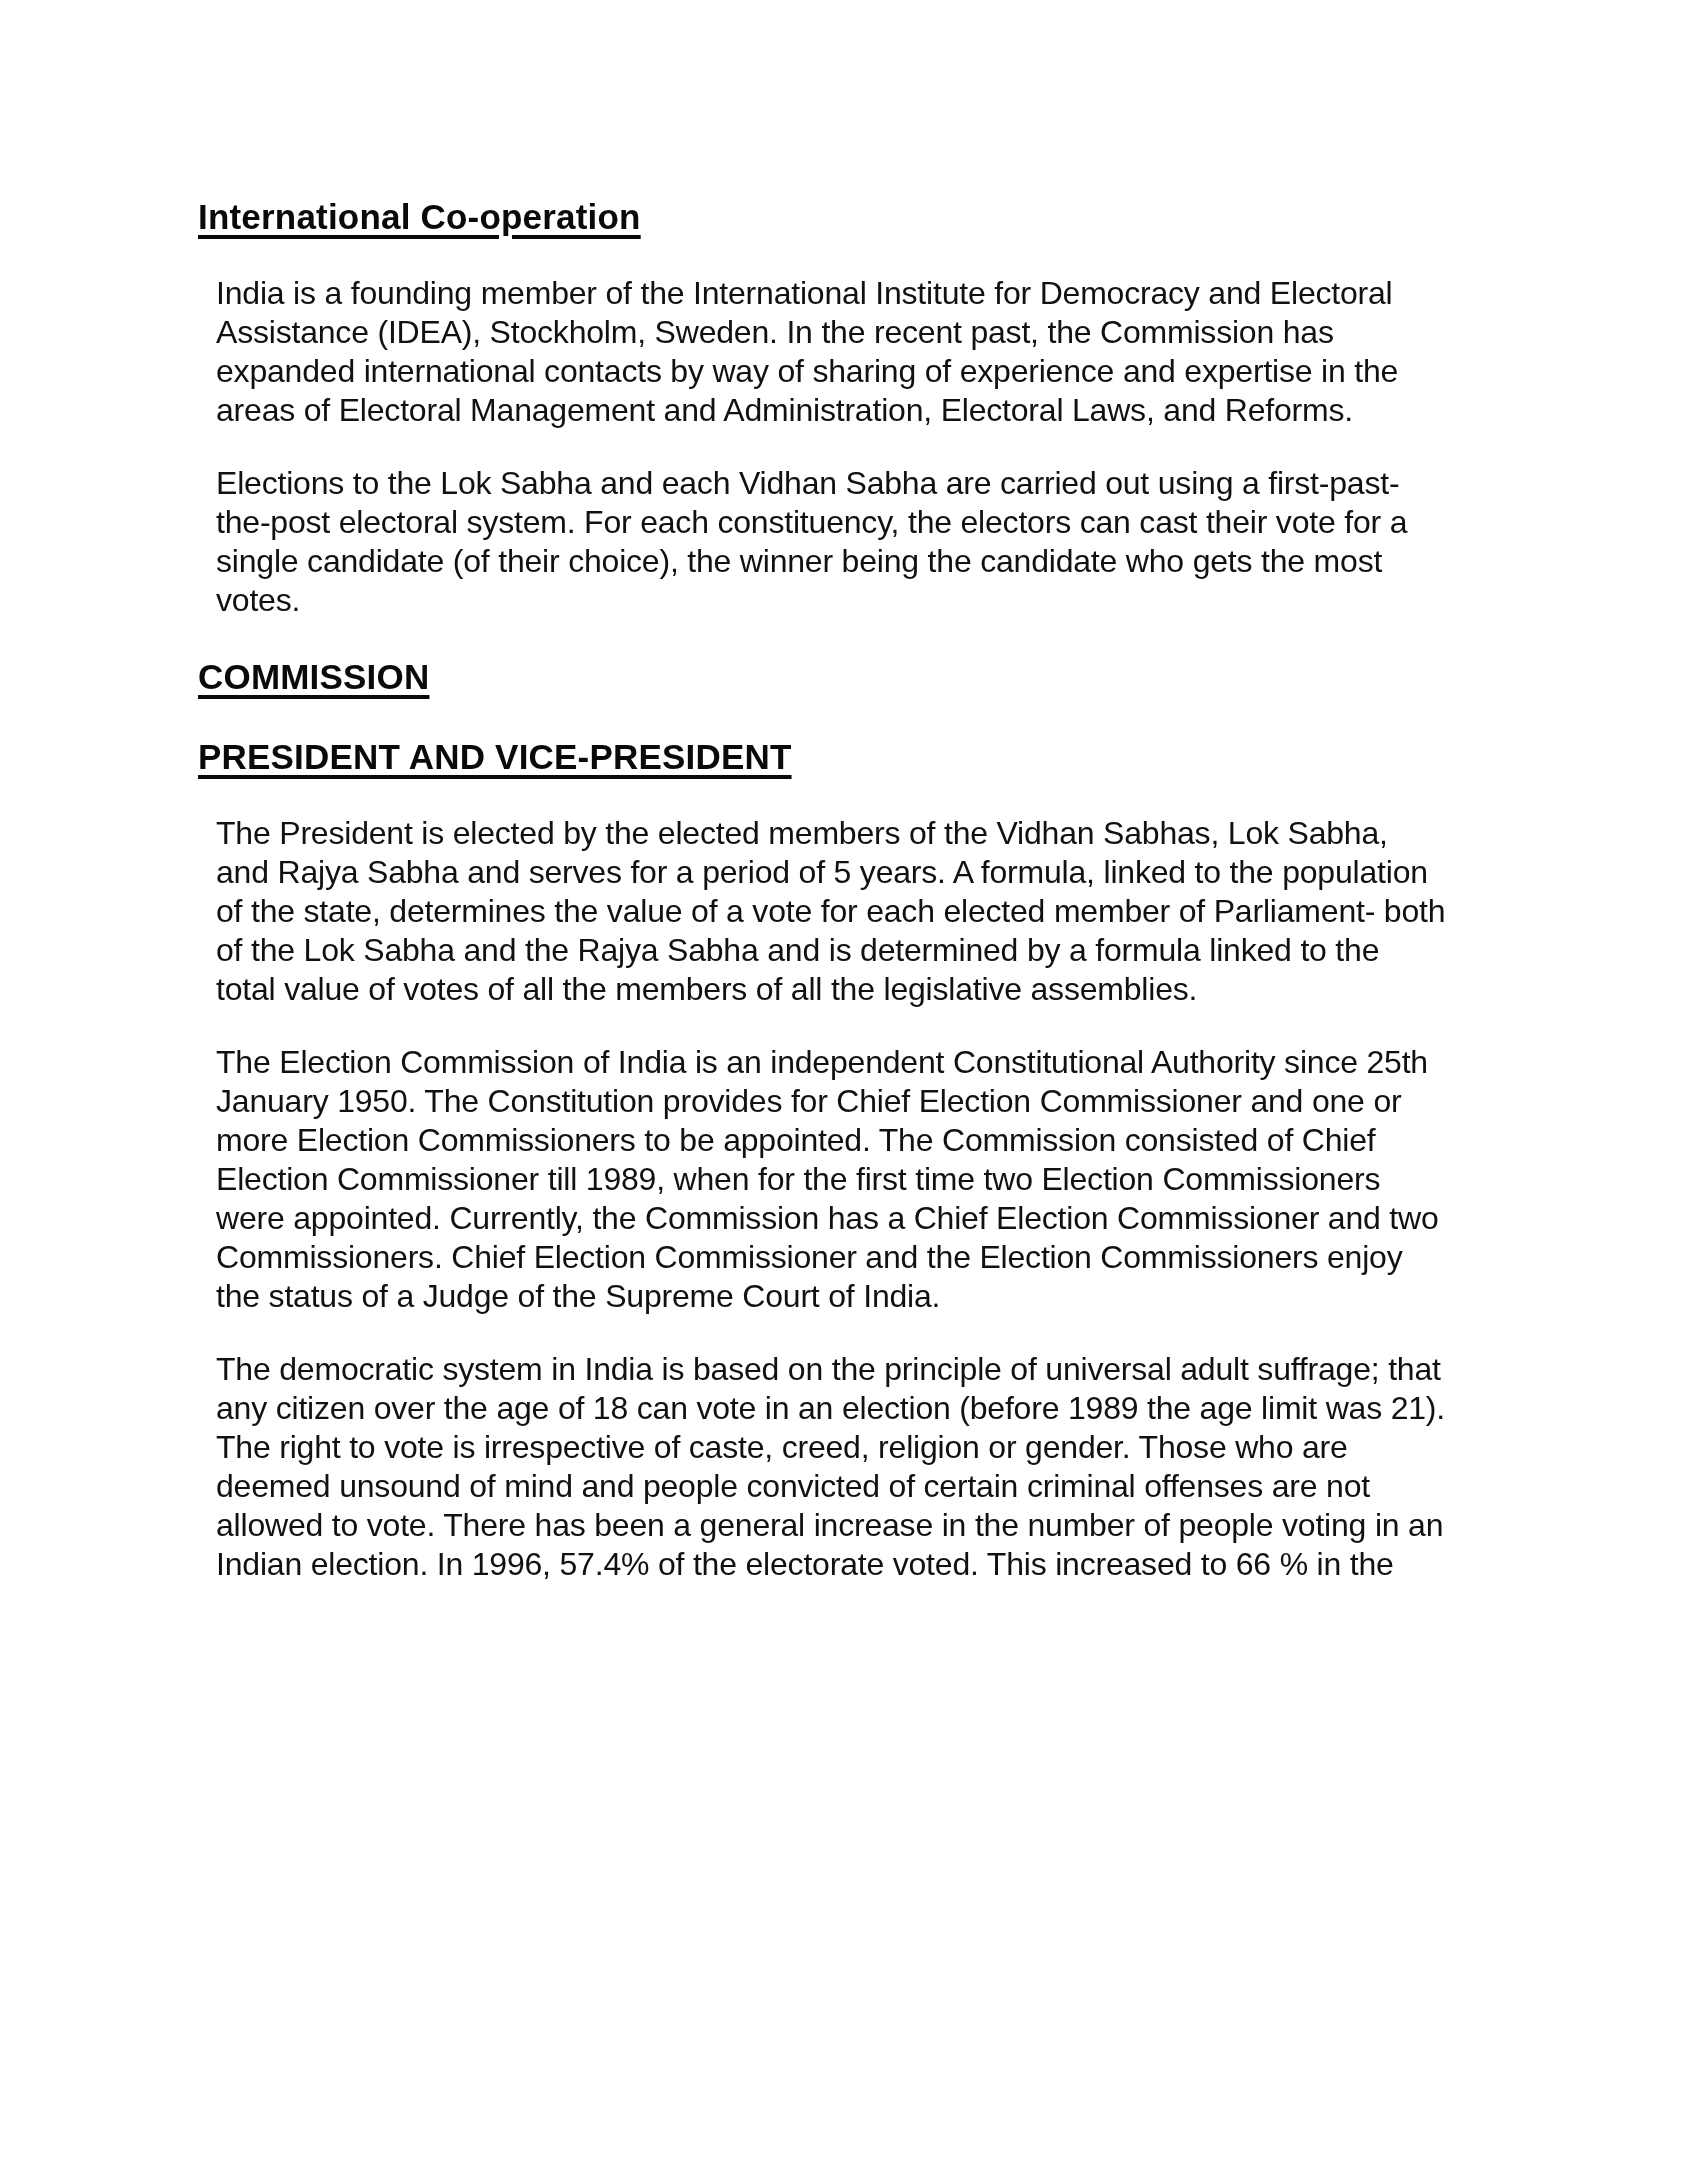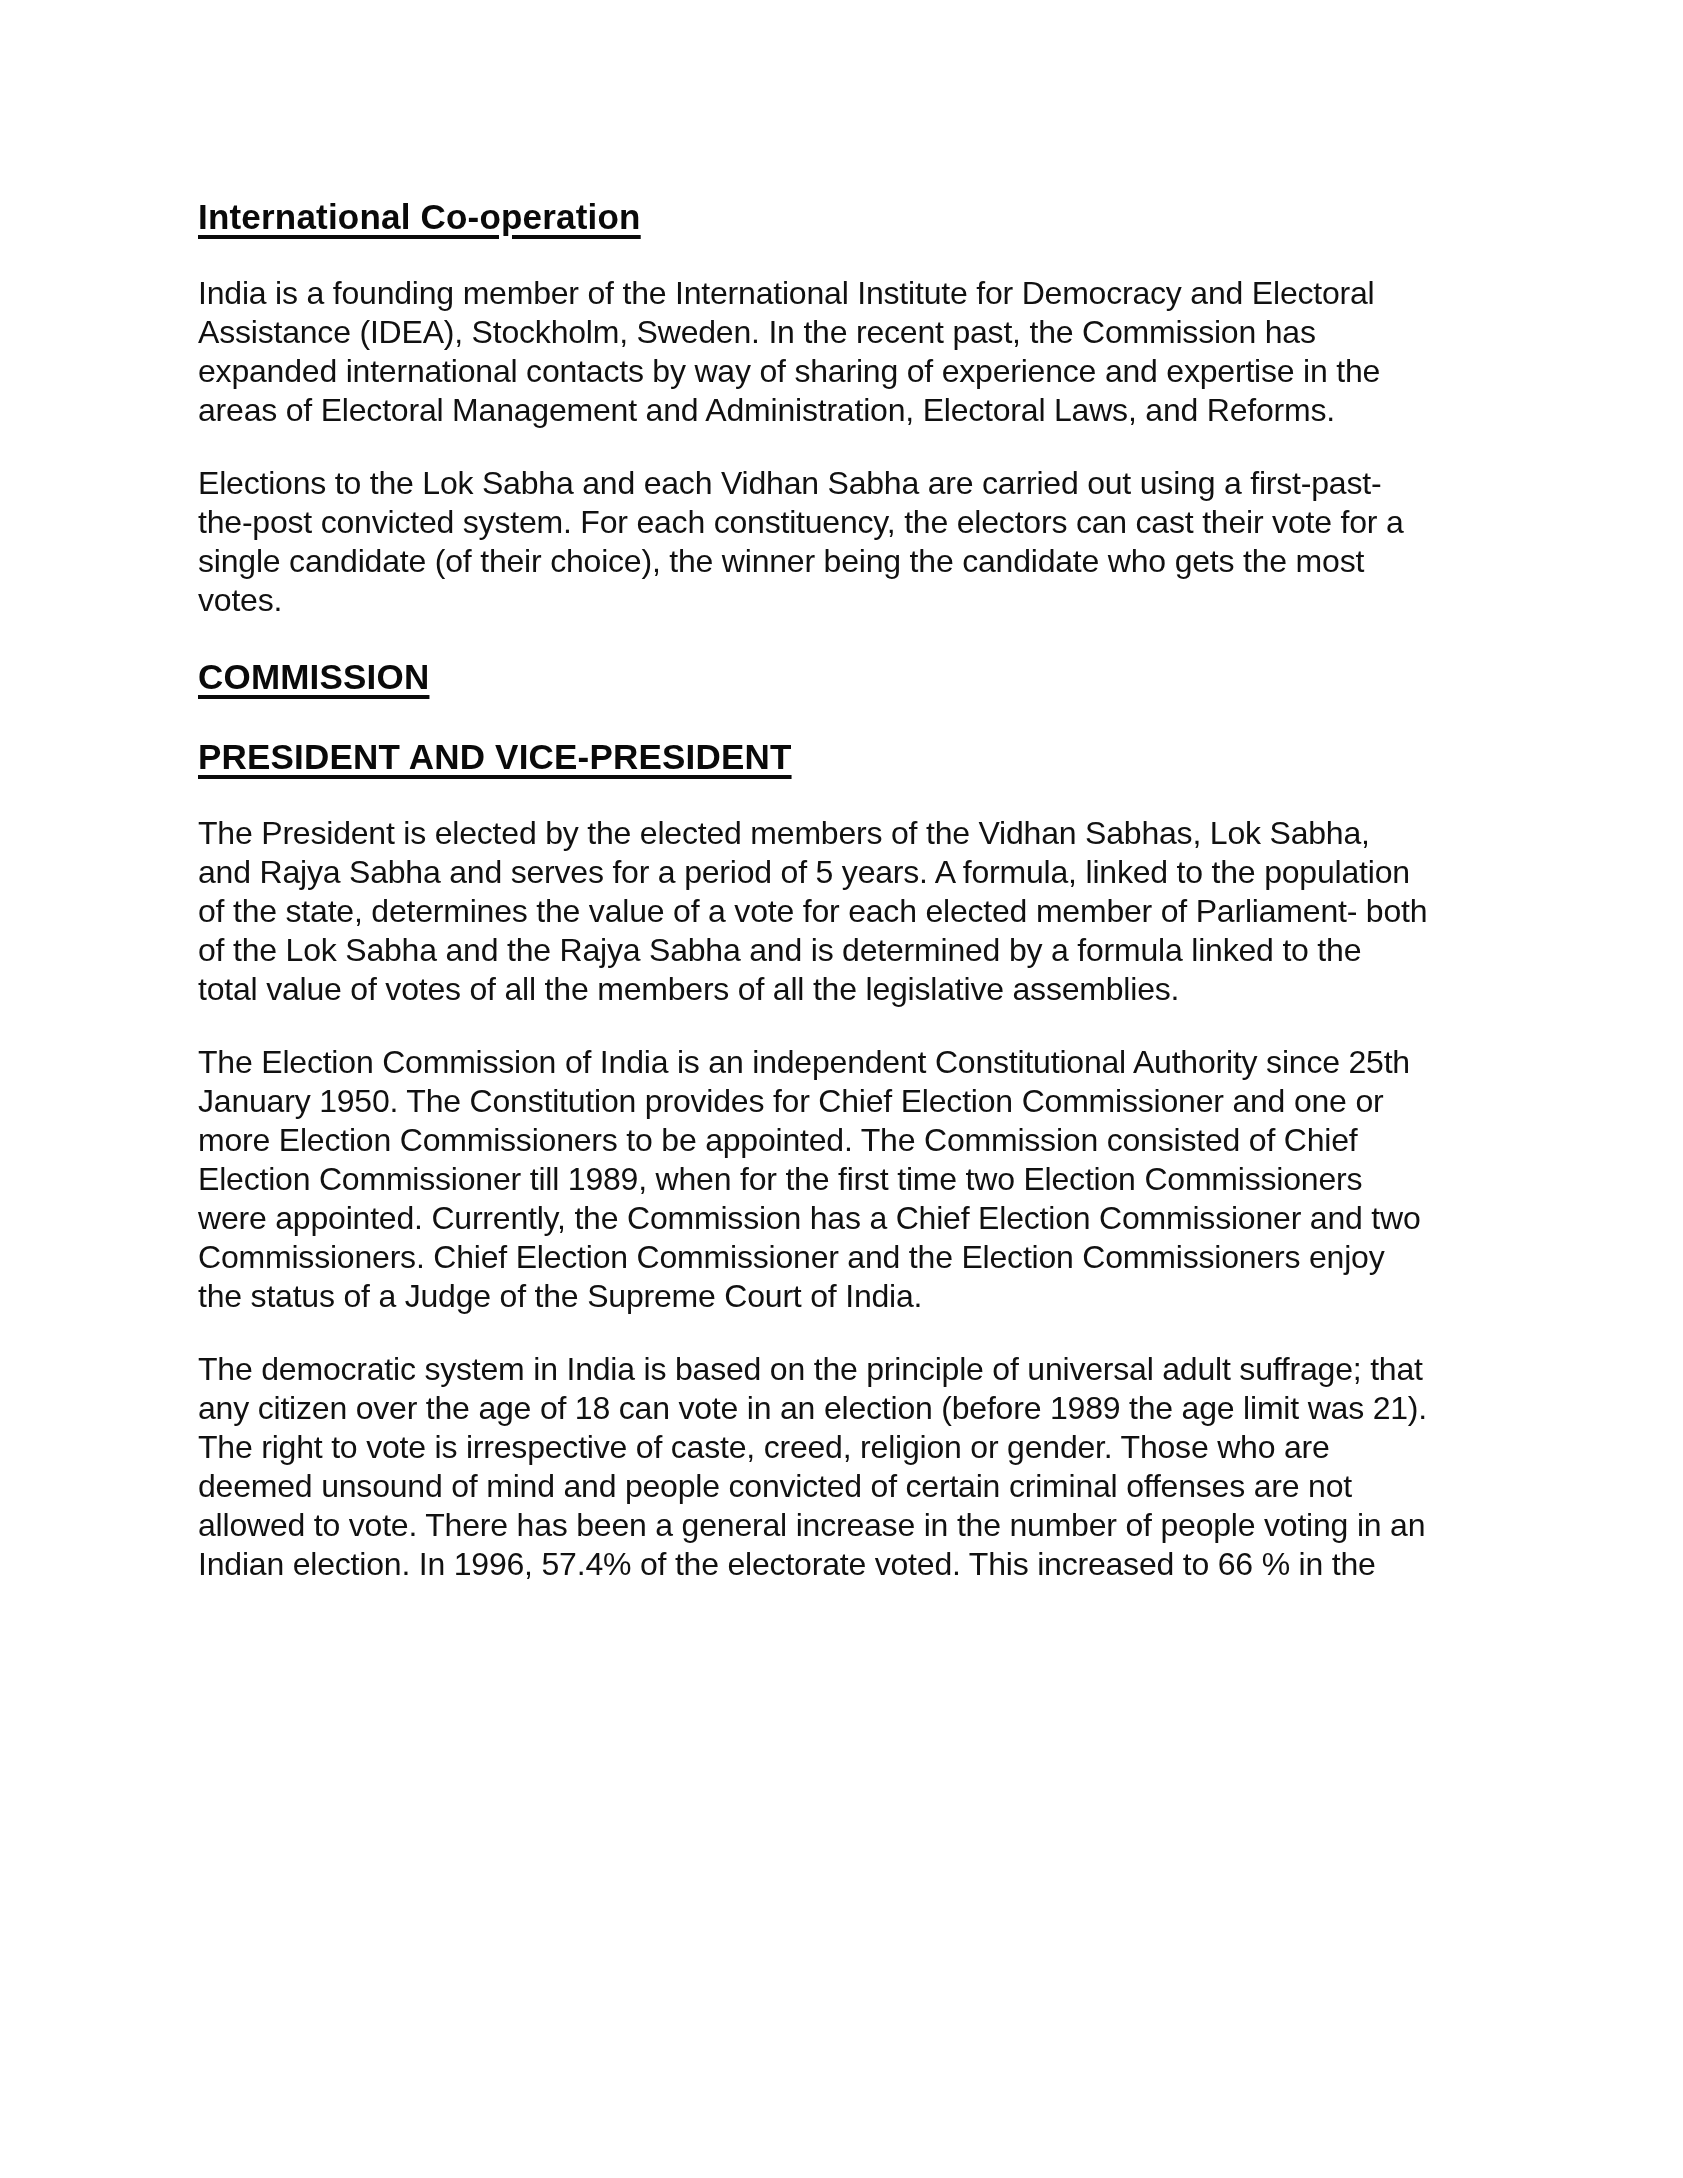--- a/index.html
+++ b/index.html
@@ -25,42 +25,42 @@
     font-weight: 700;
     font-size: 35px;
     line-height: 46px;
     color: #0a0a0a;
     letter-spacing: 0.2px;
     text-decoration: underline;
     text-decoration-thickness: 4px;
     text-underline-offset: 6px;
   }
   .section-paragraph {
-    margin: 0 0 34px 0;
+    margin: 0 0 34px 18px;
     font-family: "Liberation Sans", sans-serif;
     font-weight: 400;
     font-size: 32px;
     line-height: 39px;
     color: #111111;
     letter-spacing: -0.2px;
     white-space: pre-line;
   }
 </style>
 </head>
 <body>
 
 <div class="page">
   <main class="content" id="content">
       <h2 class="section-heading">International Co-operation</h2>
       <p class="section-paragraph">India is a founding member of the International Institute for Democracy and Electoral
 Assistance (IDEA), Stockholm, Sweden. In the recent past, the Commission has
 expanded international contacts by way of sharing of experience and expertise in the
 areas of Electoral Management and Administration, Electoral Laws, and Reforms.</p>
       <p class="section-paragraph">Elections to the Lok Sabha and each Vidhan Sabha are carried out using a first-past-
-the-post convicted system. For each constituency, the electors can cast their vote for a
+the-post electoral system. For each constituency, the electors can cast their vote for a
 single candidate (of their choice), the winner being the candidate who gets the most
 votes.</p>
       <h2 class="section-heading">COMMISSION</h2>
       <h2 class="section-heading">PRESIDENT AND VICE-PRESIDENT</h2>
       <p class="section-paragraph">The President is elected by the elected members of the Vidhan Sabhas, Lok Sabha,
 and Rajya Sabha and serves for a period of 5 years. A formula, linked to the population
 of the state, determines the value of a vote for each elected member of Parliament- both
 of the Lok Sabha and the Rajya Sabha and is determined by a formula linked to the
 total value of votes of all the members of all the legislative assemblies.</p>
       <p class="section-paragraph">The Election Commission of India is an independent Constitutional Authority since 25th

